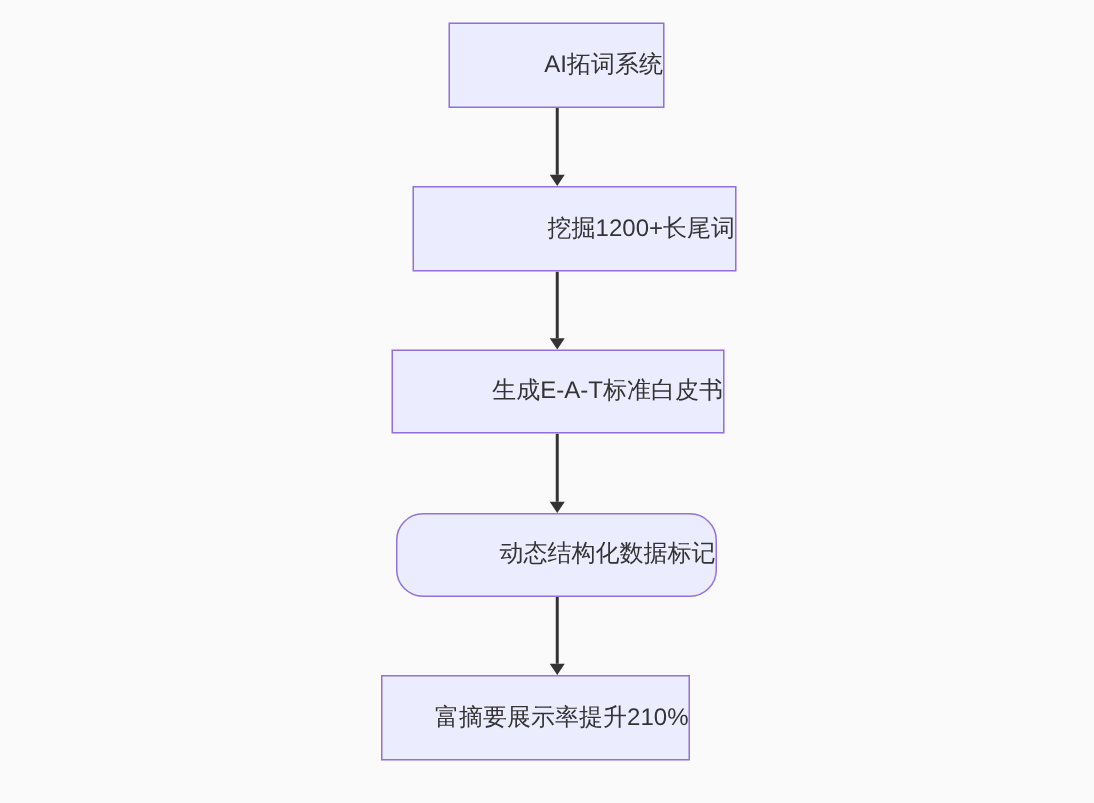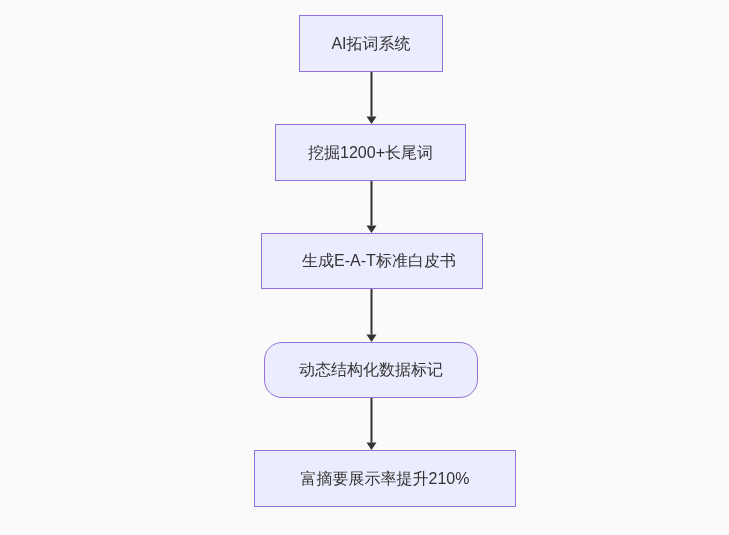--- a/index.html
+++ b/index.html
@@ -18,21 +18,21 @@
   .flow-node {
     position: absolute;
     box-sizing: border-box;
     background: #ECECFF;
     border: 1px solid #9370DB;
     color: #333333;
     font-size: 16px;
     line-height: 1;
     display: flex;
     align-items: center;
-    justify-content: center;
+    justify-content: flex-end;
     text-align: center;
     white-space: nowrap;
   }
   .edges-layer {
     position: absolute;
     left: 0;
     top: 0;
     width: 729px;
     height: 535px;
     pointer-events: none;
@@ -41,24 +41,24 @@
     stroke: #333333;
     stroke-width: 2px;
     fill: none;
   }
   .edge-head {
     fill: #333333;
     stroke: none;
   }
   
   #node-0 { left: 299px; top: 15px;  width: 144px; height: 57px; }
-  #node-1 { left: 275px; top: 124px; width: 191px; height: 57px; }
+  #node-1 { left: 275px; top: 124px; width: 216px; height: 57px; }
   #node-2 { left: 261px; top: 233px; width: 222px; height: 56px; padding-left: 14px; }
   #node-3 { left: 264px; top: 342px; width: 214px; height: 56px; border-radius: 18px; }
-  #node-4 { left: 254px; top: 450px; width: 262px; height: 57px; }
+  #node-4 { left: 254px; top: 450px; width: 206px; height: 57px; }
 </style>
 </head>
 <body>
 
 <div class="canvas">
 
   <svg class="edges-layer" width="729" height="535" viewBox="0 0 729 535" xmlns="http://www.w3.org/2000/svg">
     <g>
       <line class="edge-line" x1="371.5" y1="72" x2="371.5" y2="116.5"></line>
       <path class="edge-head" d="M366.5,116.5 L376.5,116.5 L371.5,124 Z"></path>

